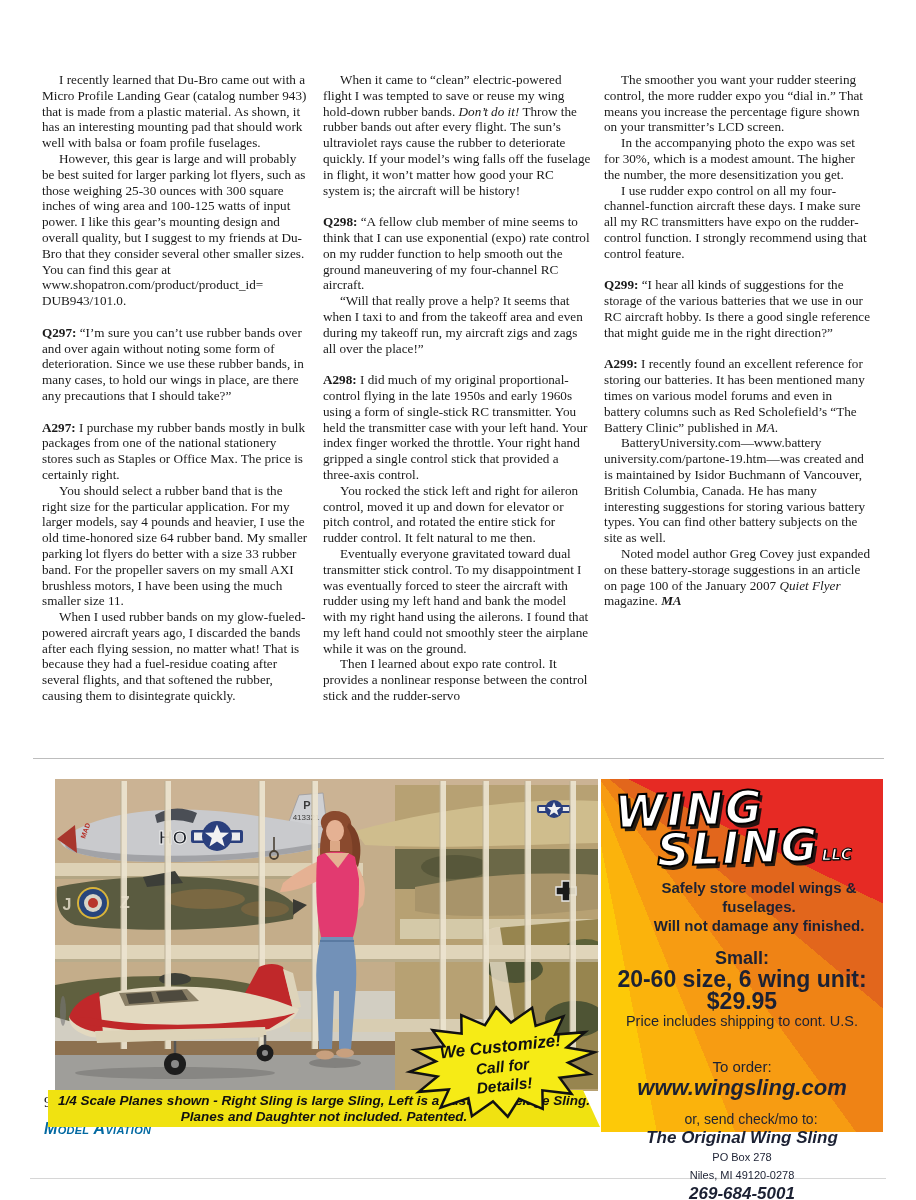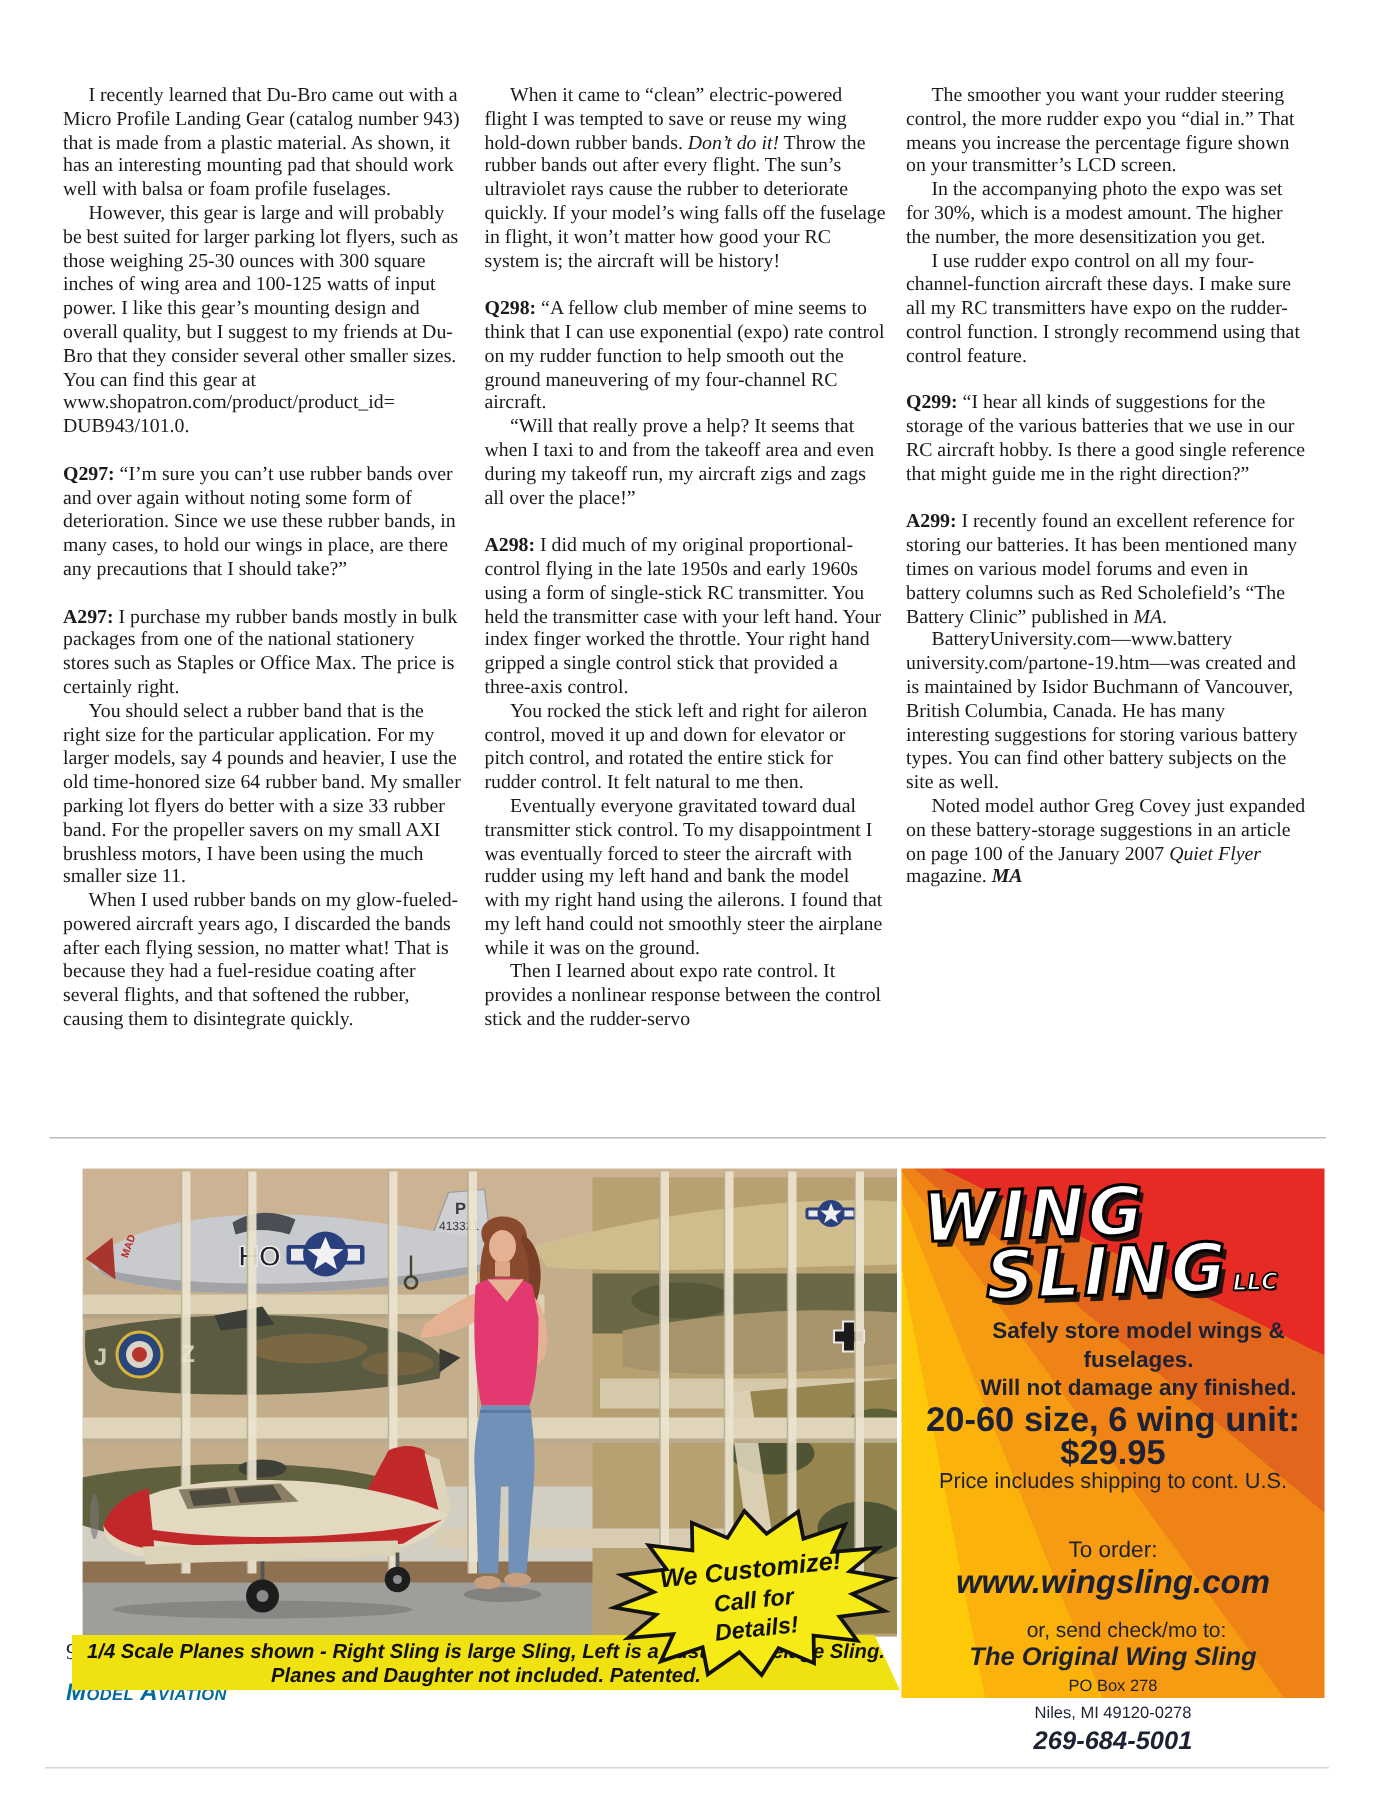--- a/index.html
+++ b/index.html
@@ -1,20 +1,20 @@
 <!DOCTYPE html>
 <html><head>
 <meta charset="utf-8">
 <style>
   html,body{margin:0;padding:0;background:#ffffff;}
   .page{position:relative;width:916px;height:1200px;background:#ffffff;overflow:hidden;
         font-family:"Liberation Serif",serif;color:#1a1a1a;}
 
   
-  .cols{position:absolute;left:42px;top:55px;width:832px;display:flex;gap:13px;
+  .cols{position:absolute;left:42px;top:72px;width:832px;display:flex;gap:13px;
         font-size:13.2px;line-height:15.8px;text-align:left;}
   .col{width:268px;}
   .para{margin:0;overflow-wrap:anywhere;}
   .para.indent{text-indent:17px;}
   .para.qa{margin-top:15.8px;}
   span.b{font-weight:bold;}
   span.i{font-style:italic;}
   span.bi{font-weight:bold;font-style:italic;}
 
   .rule{position:absolute;left:33px;top:758px;width:851px;height:1px;background:#bdbdbd;}
@@ -270,20 +270,21 @@
     </svg>
   </div>
 
   <div class="ws">
     <div class="ws-word ws-wing">WING</div>
     <div class="ws-word ws-sling"><span>SLING</span><span class="ws-llc">LLC</span></div>
     <div class="ws-tag">
       <div>Safely store model wings &amp; fuselages.</div>
       <div>Will not damage any finished.</div>
     </div>
+    <div class="ws-small">Small:</div>
     <div class="ws-price">20-60 size, 6 wing unit: $29.95</div>
     <div class="ws-ship">Price includes shipping to cont. U.S.</div>
     <div class="ws-order">To order:</div>
     <div class="ws-site">www.wingsling.com</div>
     <div class="ws-mail">or, send check/mo to:</div>
     <div class="ws-company">The Original Wing Sling</div>
     <div class="ws-addr">PO Box 278</div>
     <div class="ws-addr">Niles, MI  49120-0278</div>
     <div class="ws-phone">269-684-5001</div>
   </div>

